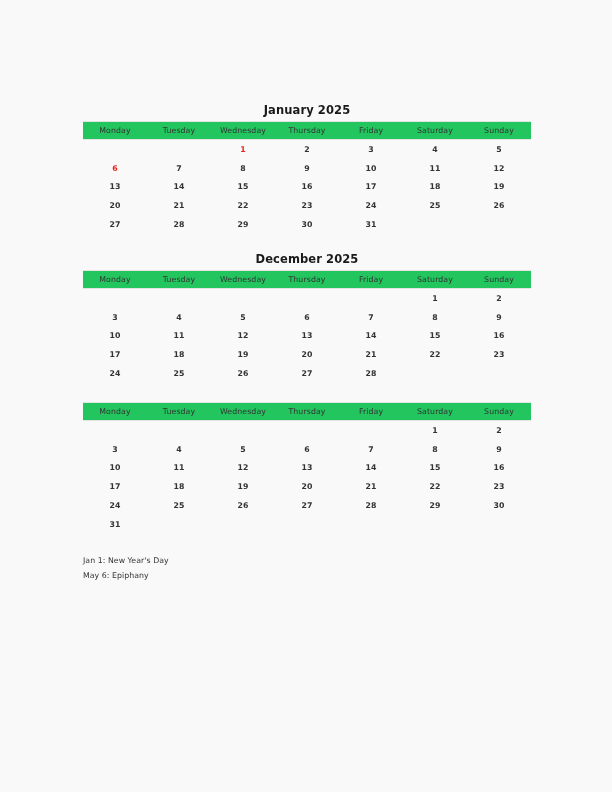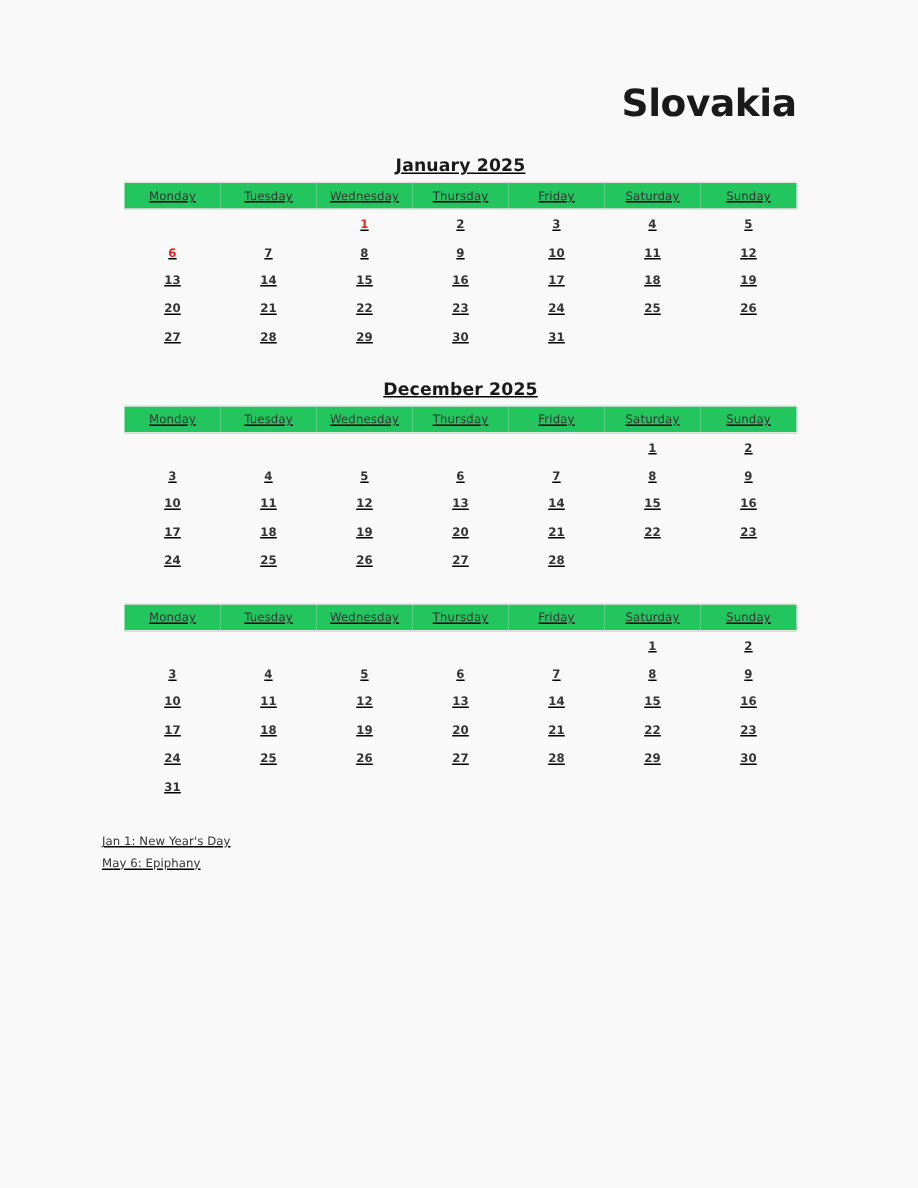--- a/index.html
+++ b/index.html
@@ -87,21 +87,20 @@
     letter-spacing: -0.3px;
     text-align: right;
     white-space: nowrap;
   }
 
   
   .month {
     position: absolute;
     left: 83px;
     width: 448px;
-    text-decoration: underline;
   }
   .month-title {
     text-align: center;
     font-size: 11.5px;
     font-weight: bold;
     color: #1a1a1a;
     height: 15px;
     line-height: 15px;
     margin-bottom: 3px;
     letter-spacing: 0.1px;
@@ -134,40 +133,38 @@
   table.cal td.holiday {
     color: #e8221c;
   }
   table.cal td.empty {
     color: transparent;
   }
 
   
   .notes {
     position: absolute;
-    left: 68px;
+    left: 83px;
     width: 300px;
-    text-decoration: underline;
   }
   .note-line {
     font-size: 7.8px;
     color: #333333;
     line-height: 14.5px;
     height: 14.5px;
     white-space: nowrap;
     letter-spacing: 0.05px;
   }
 </style>
 </head>
 <body>
 
 <div class="page">
 
   <div class="header">
-    <div class="country-title">Slovakia</div>
   </div>
 
   <div class="month" id="month-0" style="top:103px;">
     <div class="month-title">January 2025</div>
     <table class="cal">
       <thead>
         <tr>
           <th>Monday</th>
           <th>Tuesday</th>
           <th>Wednesday</th>

